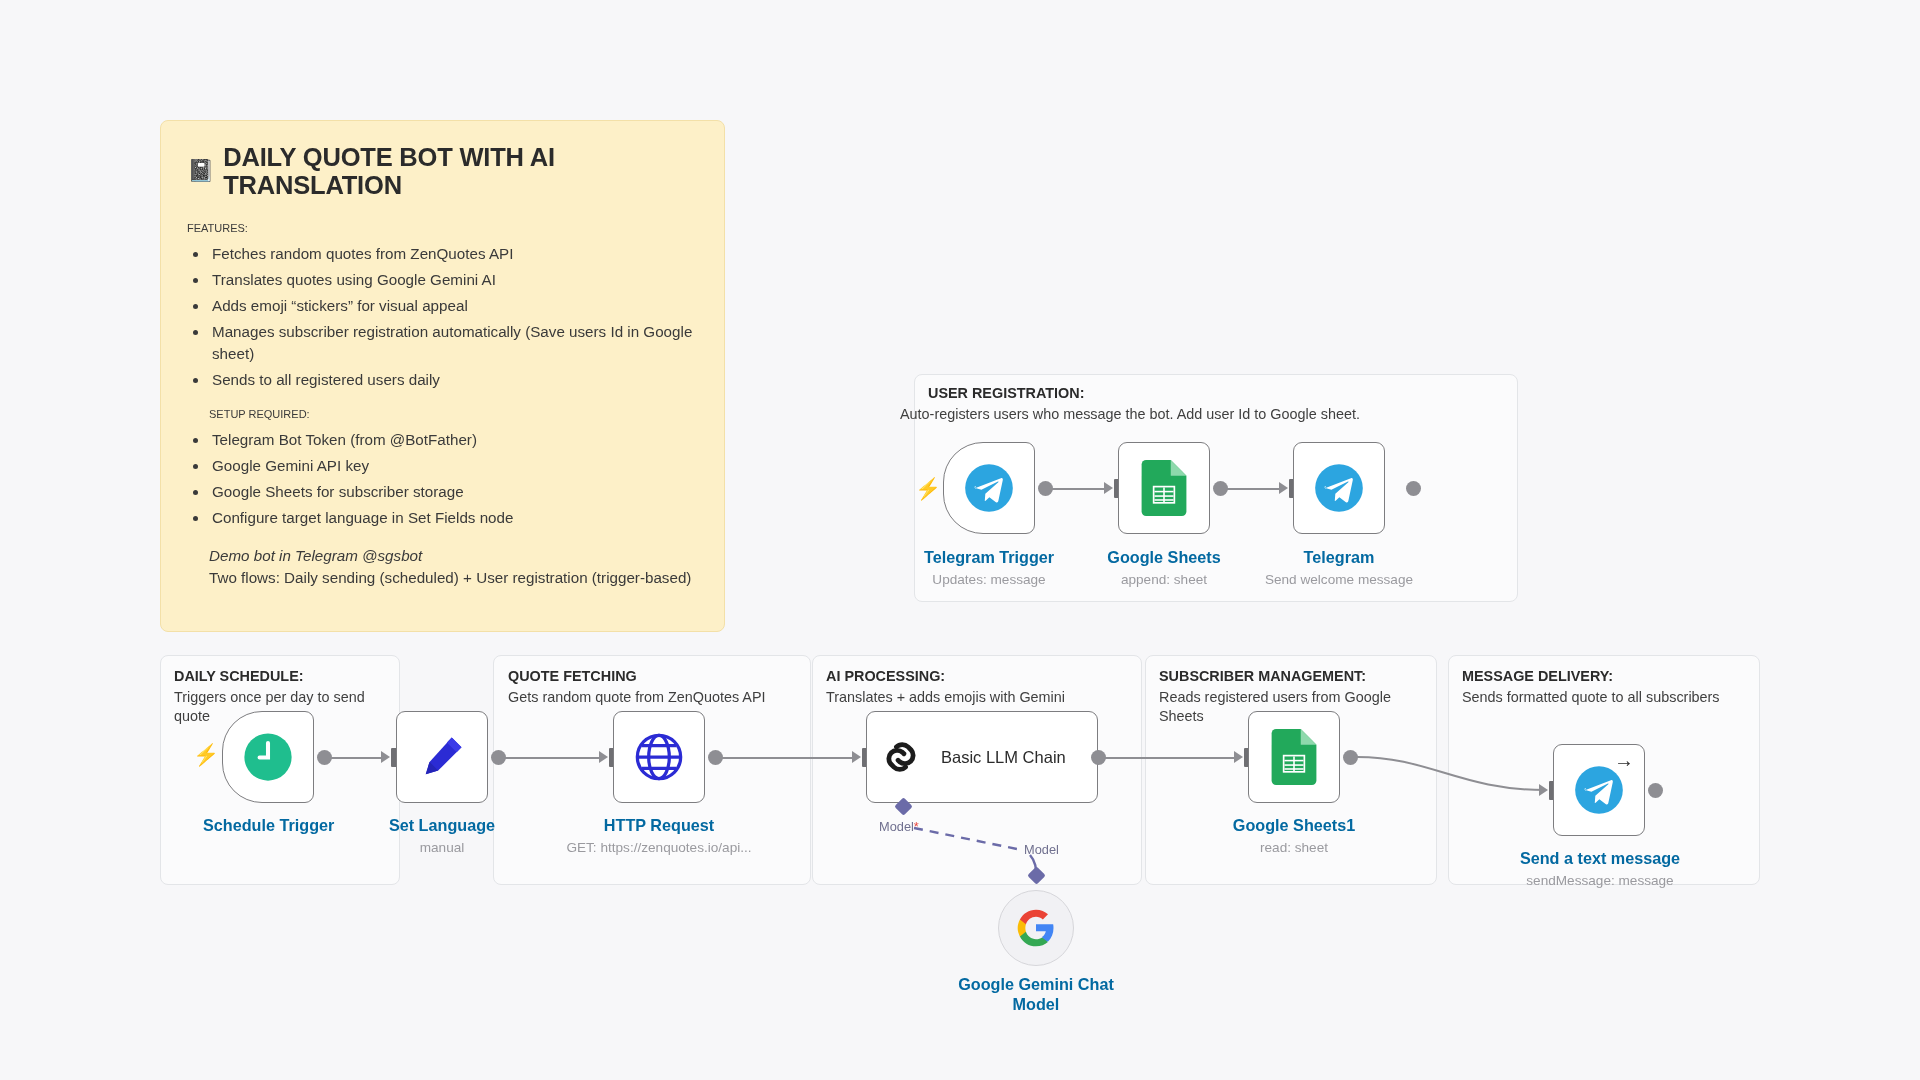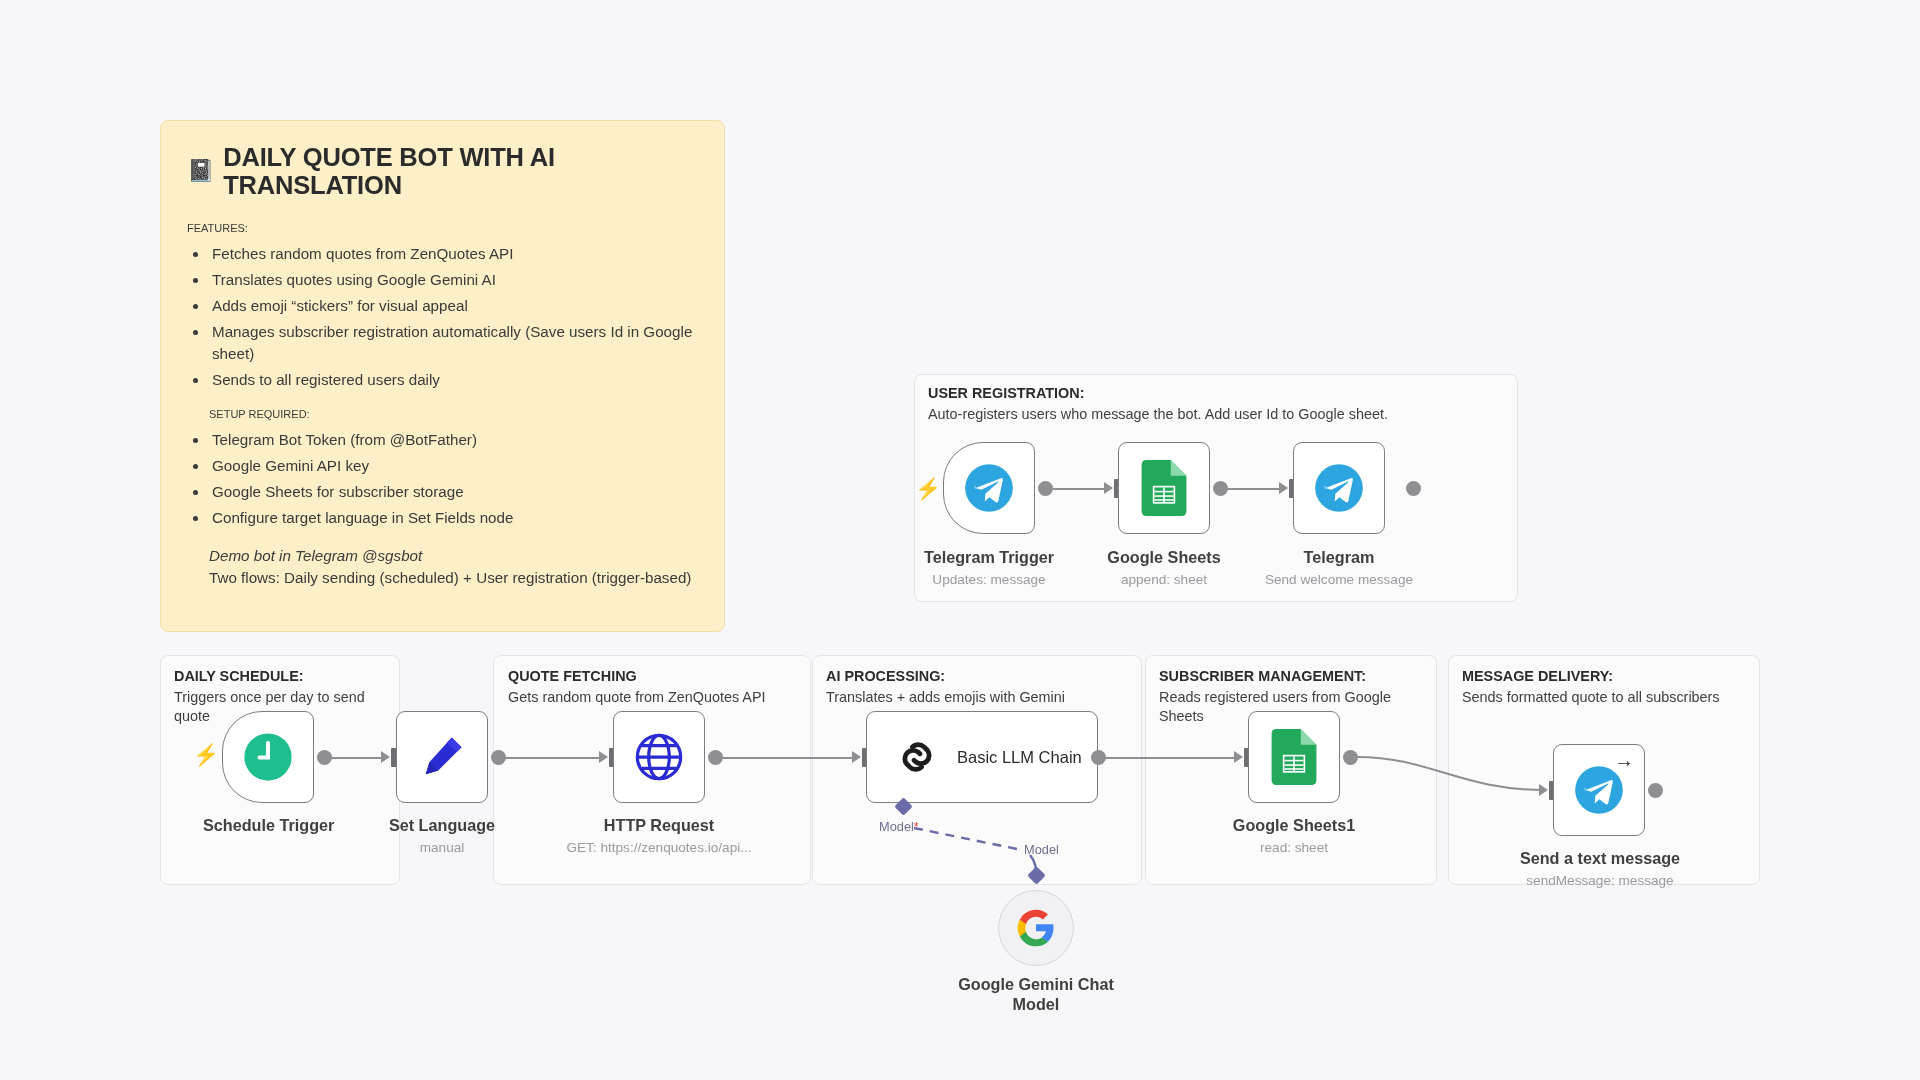--- a/index.html
+++ b/index.html
@@ -63,29 +63,29 @@
     width: 92px; height: 92px;
     background: #fff;
     border: 1.6px solid #7d7d80;
     border-radius: 9px;
     display: flex; align-items: center; justify-content: center;
   }
   .node.trigger { border-radius: 40px 9px 9px 40px; }
   .node.wide {
     width: 232px; height: 92px;
     justify-content: flex-start;
-    padding-left: 28px; gap: 18px;
+    padding-left: 12px; gap: 18px;
   }
   .node .node-label-in {
     font-size: 16.5px; color: #2b2b2b;
   }
   .node-caption {
     position: absolute;
     text-align: center;
-    font-size: 16.2px; font-weight: bold; color: #404040;
+    font-size: 16.2px; font-weight: bold; color: #0369a1;
     white-space: nowrap;
   }
   .node-sub {
     position: absolute;
     text-align: center;
     font-size: 13.6px; color: #9a9a9f;
     white-space: nowrap;
   }
 
   
@@ -174,21 +174,21 @@
       <li>Google Gemini API key</li>
       <li>Google Sheets for subscriber storage</li>
       <li>Configure target language in Set Fields node</li>
     </ul>
     <p class="indent italic" style="margin-bottom:0">Demo bot in Telegram @sgsbot</p>
     <p class="indent">Two flows: Daily sending (scheduled) + User registration (trigger-based)</p>
   </div>
 
   <div class="group" style="left:914px; top:374px; width:604px; height:228px;"></div>
   <div class="group-title" style="left:928px; top:385px;">USER REGISTRATION:</div>
-  <div class="group-sub" style="left:928px; top:405px; width:580px;">Auto-registers users who message the bot. Add user Id to Google sheet.</div>
+  <div class="group-sub" style="left:900px; top:405px; width:580px;">Auto-registers users who message the bot. Add user Id to Google sheet.</div>
 
   <div class="bolt" style="left:915px; top:478px;">⚡</div>
 
   <div class="node trigger" style="left:943px; top:442px;">
     <svg class="tg-icon" viewBox="0 0 48 48">
       <circle cx="24" cy="24" r="22" fill="#2ca5e0"></circle>
       <path d="M11 24.2l24-9.3c1.1-.4 2.1.3 1.7 1.9l-4.1 19.3c-.3 1.3-1.1 1.6-2.2.99l-6.1-4.5-2.9 2.8c-.3.3-.6.6-1.3.6l.5-6.6 12-10.8c.5-.4-.1-.7-.8-.3L17 25.6l-5.6-1.7c-1.2-.4-1.2-1.2.6-1.7z" fill="#fff"></path>
     </svg>
   </div>
   <div class="dot" style="left:1038px; top:481px;"></div>

